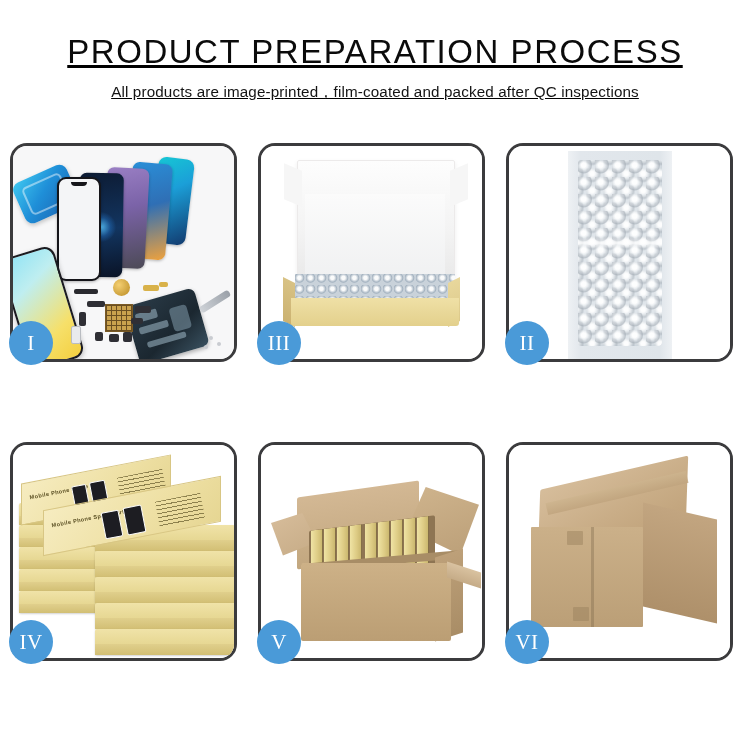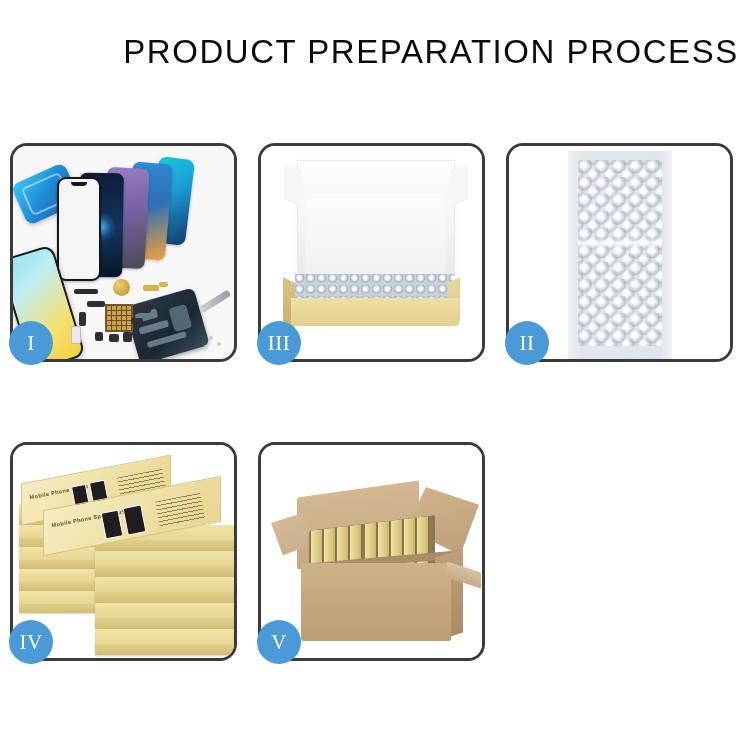--- a/index.html
+++ b/index.html
@@ -5,21 +5,21 @@
   html,body{margin:0;padding:0;}
   body{
     width:750px;height:750px;
     background:#ffffff;
     font-family:"Liberation Sans", sans-serif;
     overflow:hidden;
     position:relative;
   }
 
   
-  .header{ text-align:right; padding-top:34px; }
+  .header{ text-align:center; padding-top:34px;text-decoration:underline; }
   .title{
     font-family:"Liberation Sans", sans-serif;
     font-size:34px;
     font-weight:500;
     letter-spacing:1.6px;
     color:#0b0b0b;
     line-height:1;
     transform:scaleX(0.97);
     white-space:nowrap;
   }
@@ -285,20 +285,21 @@
     position:absolute;left:82px;top:82px;width:3px;height:100px;
     background:rgba(120,100,72,.35);
   }
   .s-tab{position:absolute;width:16px;height:14px;background:rgba(150,126,92,.45);border-radius:1px;}
 </style>
 </head>
 <body>
 
 <div class="header">
   <div class="title">PRODUCT PREPARATION PROCESS</div>
+  <div class="subtitle">All products are image-printed，film-coated and packed after QC inspections</div>
 </div>
 
 <div class="grid">
 
   <div class="panel">
     <div class="panel-inner p1">
       <div class="blue-tray"></div>
       <div class="fan">
         <div class="ph f1"></div>
         <div class="ph f2"></div>
@@ -426,14 +427,26 @@
         <div class="ybar" style="left:108px;"></div>
       </div>
       <div class="c-lip"></div>
       <div class="c-side"></div>
       <div class="c-body"></div>
       <div class="c-rflap"></div>
     </div>
     <div class="badge">V</div>
   </div>
 
+  <div class="panel">
+    <div class="panel-inner p6">
+      <div class="s-top"></div>
+      <div class="s-tape"></div>
+      <div class="s-right"></div>
+      <div class="s-front"></div>
+      <div class="s-seam"></div>
+      <div class="s-tab" style="left:58px;top:86px;"></div>
+      <div class="s-tab" style="left:64px;top:162px;"></div>
+    </div>
+    <div class="badge">VI</div>
+  </div>
 
 </div>
 
 </body></html>

